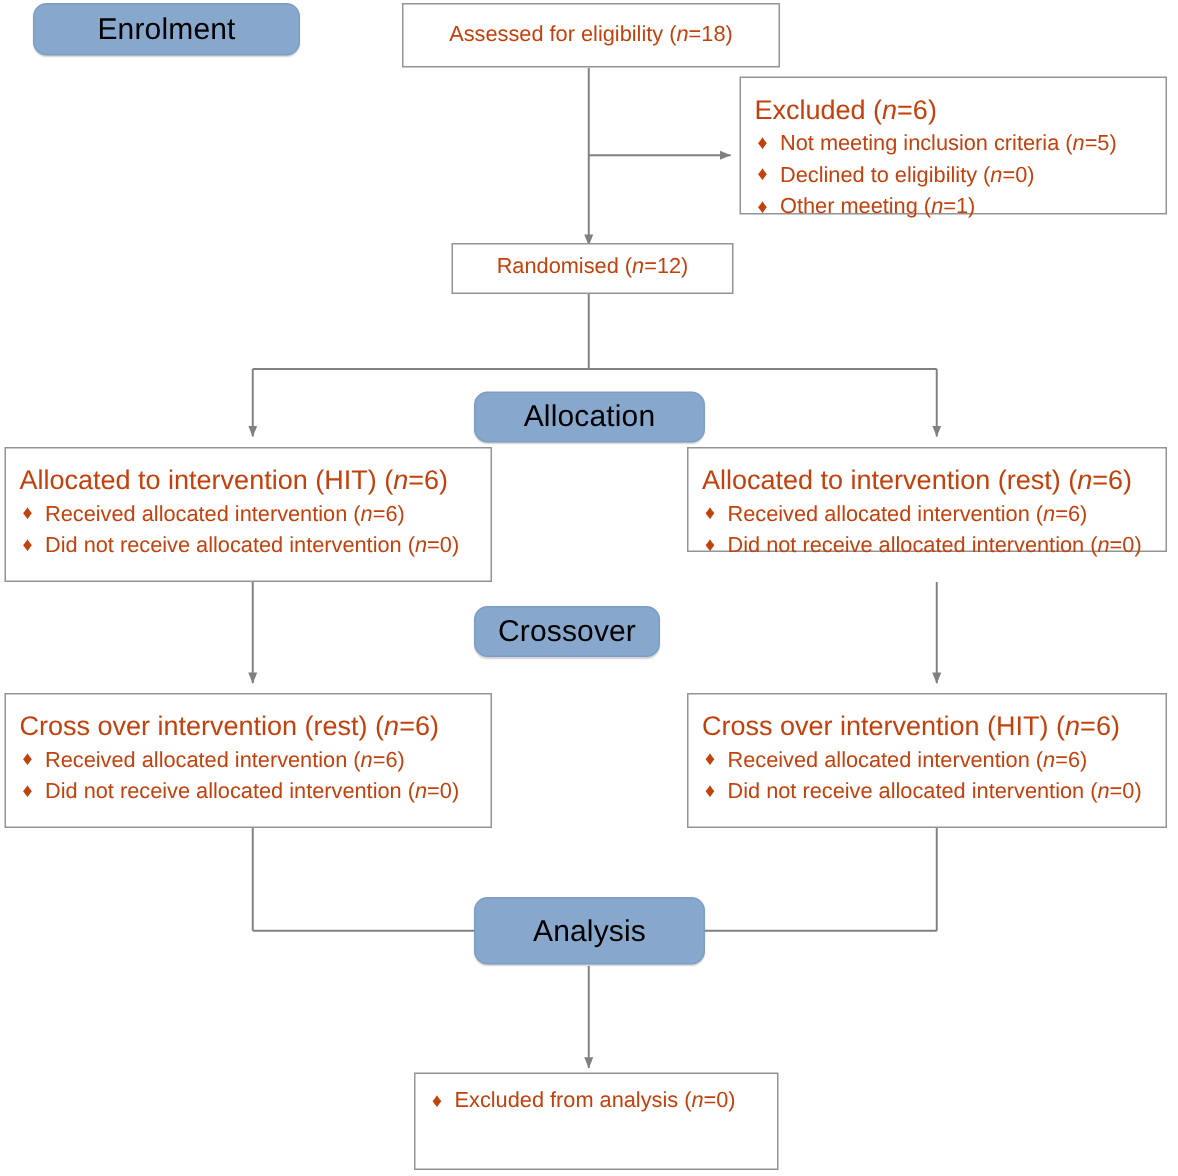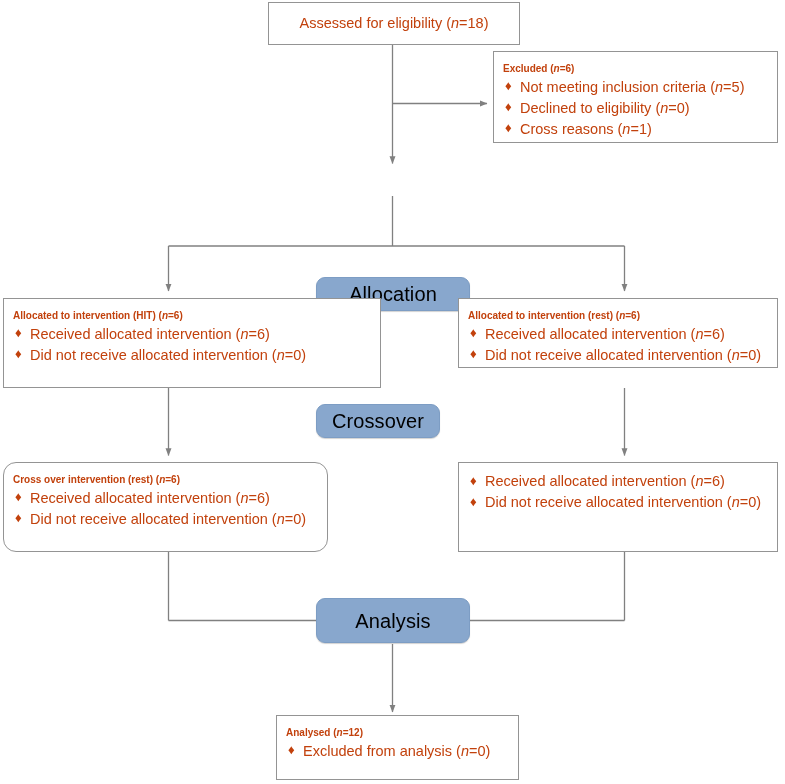--- a/index.html
+++ b/index.html
@@ -59,25 +59,24 @@
   }
   .node .headline {
     font-size: 14.5px;
     line-height: 1.05;
     white-space: nowrap;
   }
   .node.pad {
     padding: 11px 0 0 9px;
   }
   .node .title {
-    font-size: 10px;
+    font-size: 18px;
     line-height: 1.15;
     margin: 0 0 5px 0;
     white-space: nowrap;
-    font-weight: bold;
   }
   .node ul.bullets {
     list-style: none;
     margin: 0;
     padding: 0;
   }
   .node ul.bullets li {
     font-size: 14.5px;
     line-height: 1.05;
     margin: 0 0 6px 0;
@@ -122,22 +121,23 @@
       <path d="M624.5,388 L624.5,455.5" marker-end="url(#arrow)"></path>
 
       <path d="M168.5,552 L168.5,620.5"></path>
       <path d="M624.5,552 L624.5,620.5"></path>
       <path d="M168.5,620.5 L624.5,620.5"></path>
 
       <path d="M392.5,644 L392.5,712" marker-end="url(#arrow)"></path>
     </g>
   </svg>
 
-
-  <div class="pill" style="left:316px; top:277px; width:154px; height:34px;">Allocation</div>
+  <div class="pill" style="left:22px; top:2px; width:178px; height:35px;">Enrolment</div>
+
+  <div class="pill" style="left:316px; top:261px; width:154px; height:34px;">Allocation</div>
 
   <div class="pill" style="left:316px; top:404px; width:124px; height:34px;">Crossover</div>
 
   <div class="pill" style="left:316px; top:598px; width:154px; height:45px;">Analysis</div>
 
   <div class="node center" style="left:268px; top:2px; width:252px; height:43px;">
     <div class="headline">
       <span>Assessed for eligibility (</span><span class="ital">n</span><span>=18)</span>
     </div>
   </div>
@@ -147,27 +147,32 @@
       <span>Excluded (</span><span class="ital">n</span><span>=6)</span>
     </p>
     <ul class="bullets">
       <li>
         <span class="bullet-mark">♦</span><span>Not meeting inclusion criteria (</span><span class="ital">n</span><span>=5)</span>
       </li>
       <li>
         <span class="bullet-mark">♦</span><span>Declined to eligibility (</span><span class="ital">n</span><span>=0)</span>
       </li>
       <li>
-        <span class="bullet-mark">♦</span><span>Cross reasons (</span><span class="ital">n</span><span>=1)</span>
-      </li>
-    </ul>
-  </div>
-
-
-  <div class="node pad" style="left:3px; top:298px; width:378px; height:90px;">
+        <span class="bullet-mark">♦</span><span>Other meeting (</span><span class="ital">n</span><span>=1)</span>
+      </li>
+    </ul>
+  </div>
+
+  <div class="node center" style="left:301px; top:162px; width:188px; height:34px;">
+    <div class="headline">
+      <span>Randomised (</span><span class="ital">n</span><span>=12)</span>
+    </div>
+  </div>
+
+  <div class="node pad" style="left:3px; top:298px; width:325px; height:90px;">
     <p class="title">
       <span>Allocated to intervention (HIT) (</span><span class="ital">n</span><span>=6)</span>
     </p>
     <ul class="bullets">
       <li>
         <span class="bullet-mark">♦</span><span>Received allocated intervention (</span><span class="ital">n</span><span>=6)</span>
       </li>
       <li>
         <span class="bullet-mark">♦</span><span>Did not receive allocated intervention (</span><span class="ital">n</span><span>=0)</span>
       </li>
@@ -181,49 +186,49 @@
     <ul class="bullets">
       <li>
         <span class="bullet-mark">♦</span><span>Received allocated intervention (</span><span class="ital">n</span><span>=6)</span>
       </li>
       <li>
         <span class="bullet-mark">♦</span><span>Did not receive allocated intervention (</span><span class="ital">n</span><span>=0)</span>
       </li>
     </ul>
   </div>
 
-  <div class="node pad" style="left:3px; top:462px; width:325px; height:90px;border-radius:13px;">
+  <div class="node pad" style="left:3px; top:462px; width:325px; height:90px;">
     <p class="title">
       <span>Cross over intervention (rest) (</span><span class="ital">n</span><span>=6)</span>
     </p>
     <ul class="bullets">
       <li>
         <span class="bullet-mark">♦</span><span>Received allocated intervention (</span><span class="ital">n</span><span>=6)</span>
       </li>
       <li>
         <span class="bullet-mark">♦</span><span>Did not receive allocated intervention (</span><span class="ital">n</span><span>=0)</span>
       </li>
     </ul>
   </div>
 
   <div class="node pad" style="left:458px; top:462px; width:320px; height:90px;">
+    <p class="title">
+      <span>Cross over intervention (HIT) (</span><span class="ital">n</span><span>=6)</span>
+    </p>
     <ul class="bullets">
       <li>
         <span class="bullet-mark">♦</span><span>Received allocated intervention (</span><span class="ital">n</span><span>=6)</span>
       </li>
       <li>
         <span class="bullet-mark">♦</span><span>Did not receive allocated intervention (</span><span class="ital">n</span><span>=0)</span>
       </li>
     </ul>
   </div>
 
   <div class="node pad" style="left:276px; top:715px; width:243px; height:65px;">
-    <p class="title">
-      <span>Analysed (</span><span class="ital">n</span><span>=12)</span>
-    </p>
     <ul class="bullets">
       <li>
         <span class="bullet-mark">♦</span><span>Excluded from analysis (</span><span class="ital">n</span><span>=0)</span>
       </li>
     </ul>
   </div>
 
 </div>
 
 </body></html>

